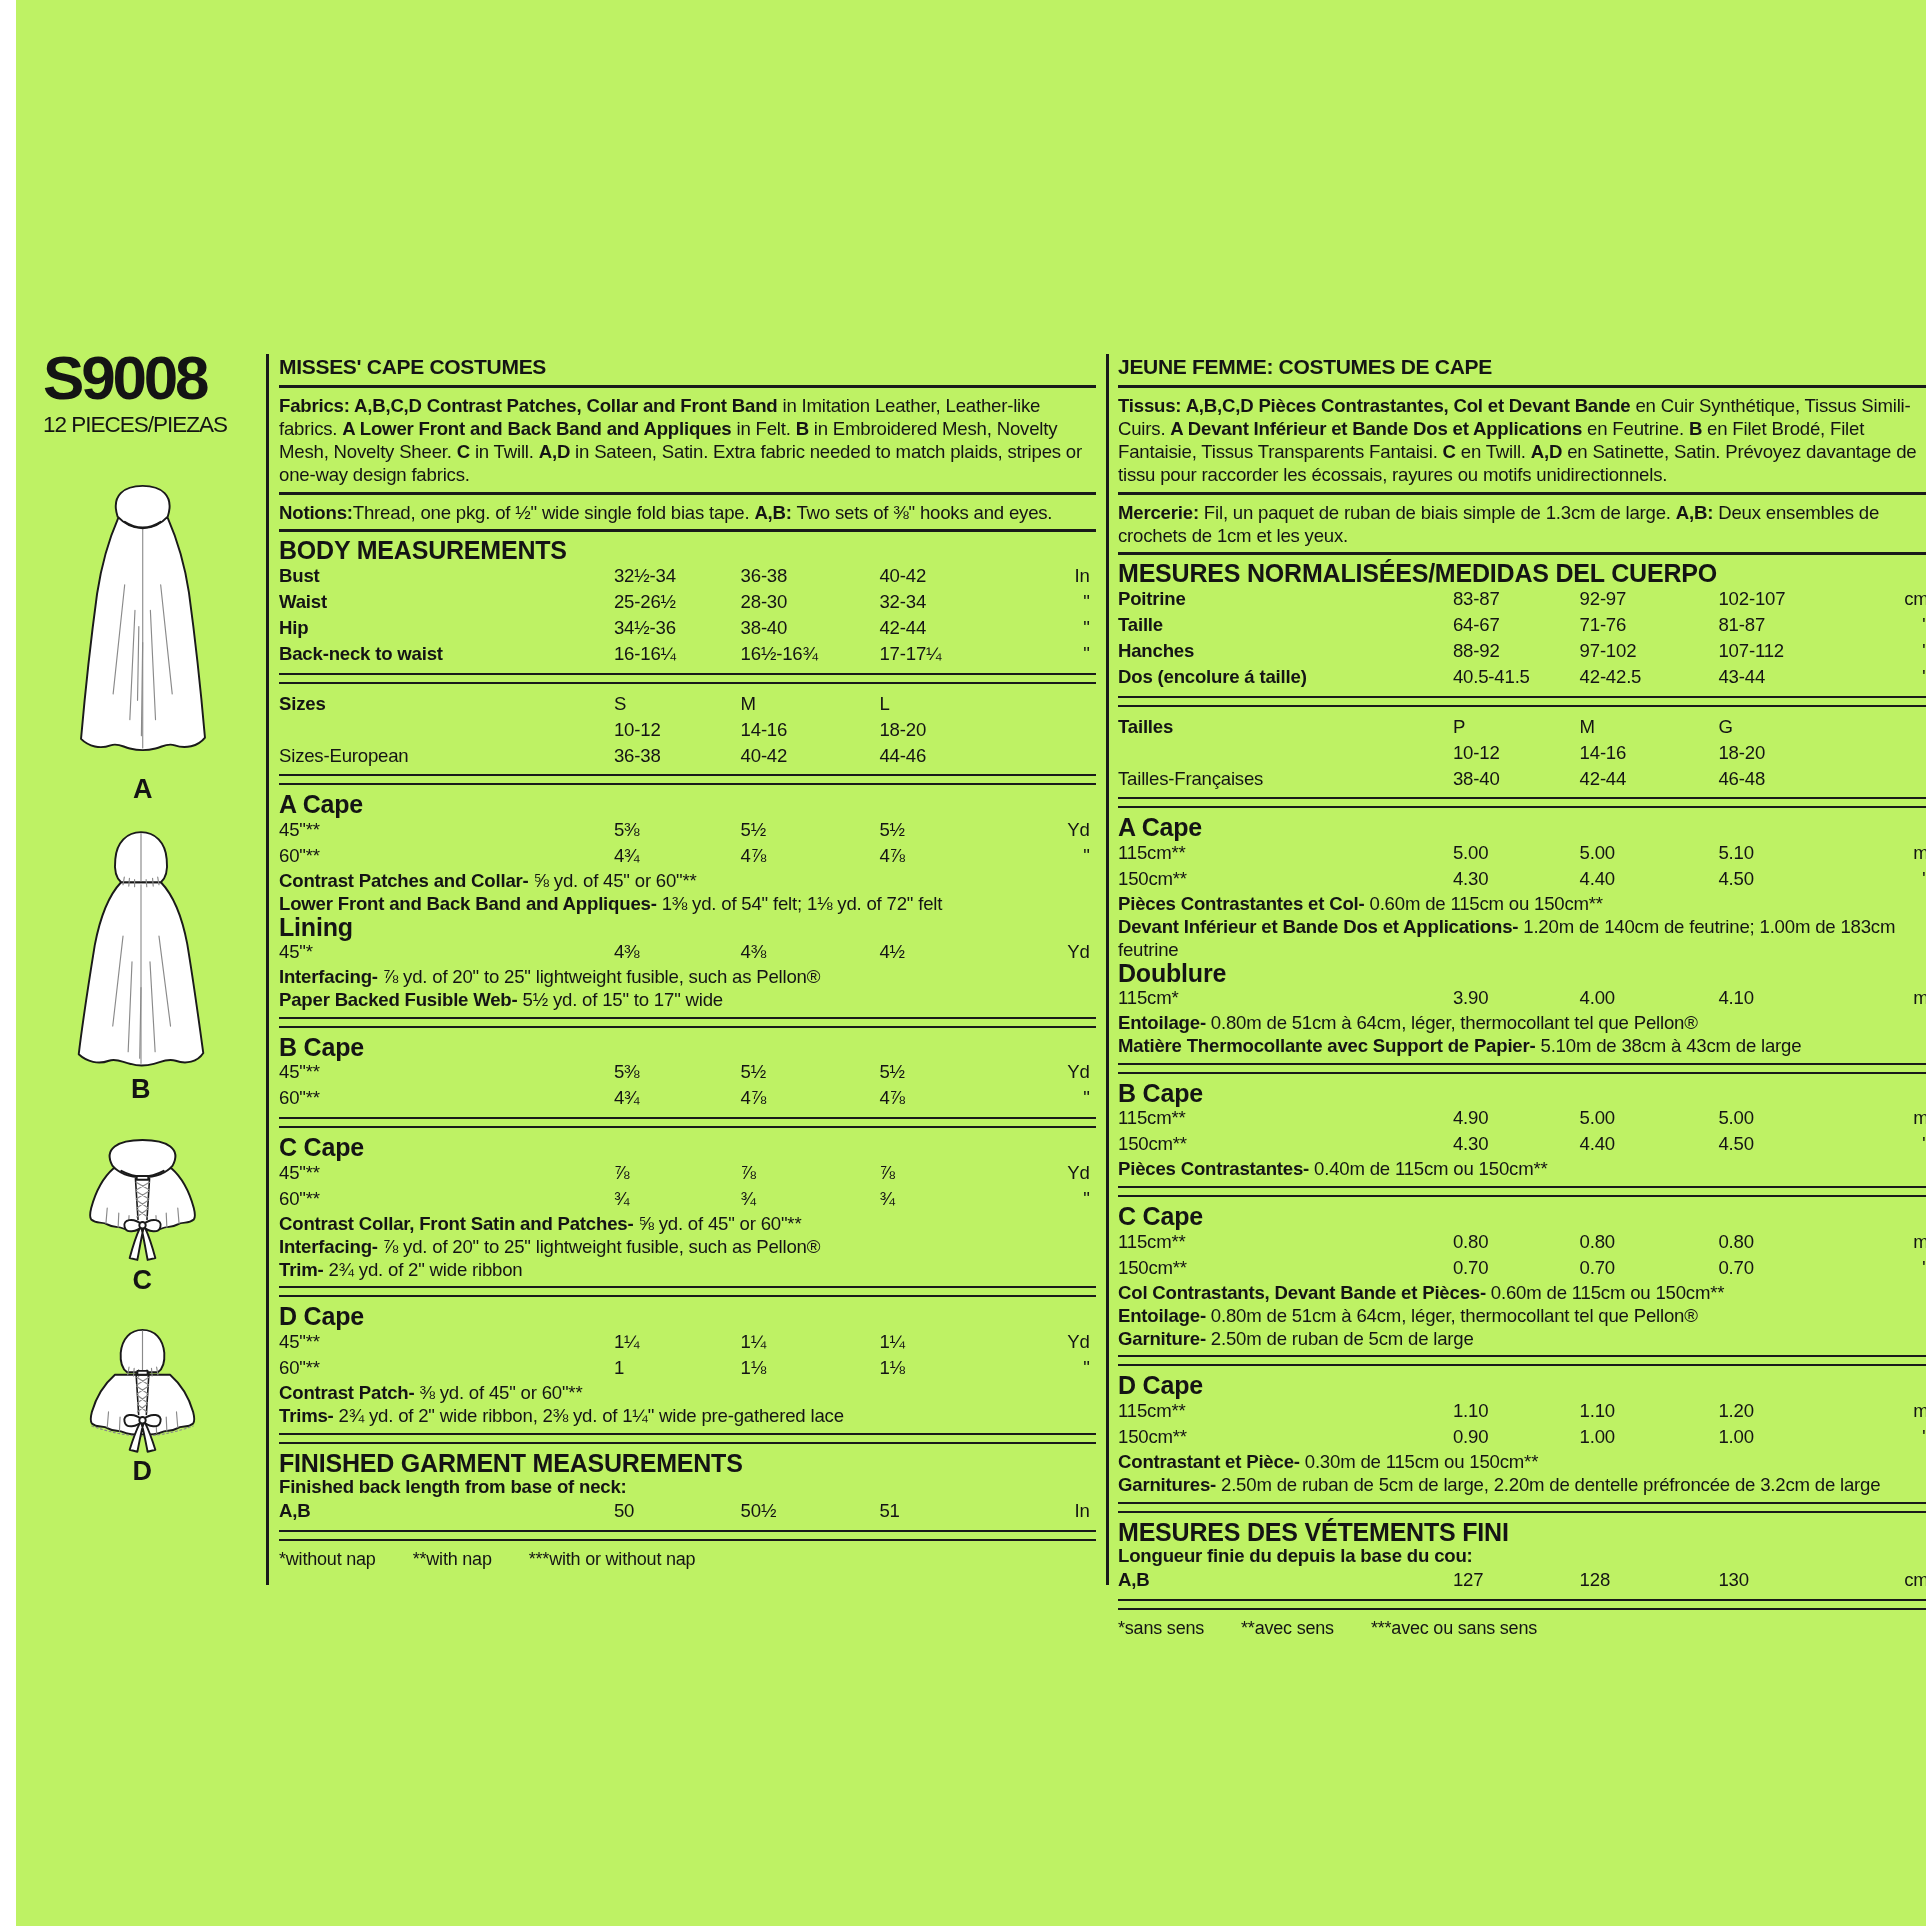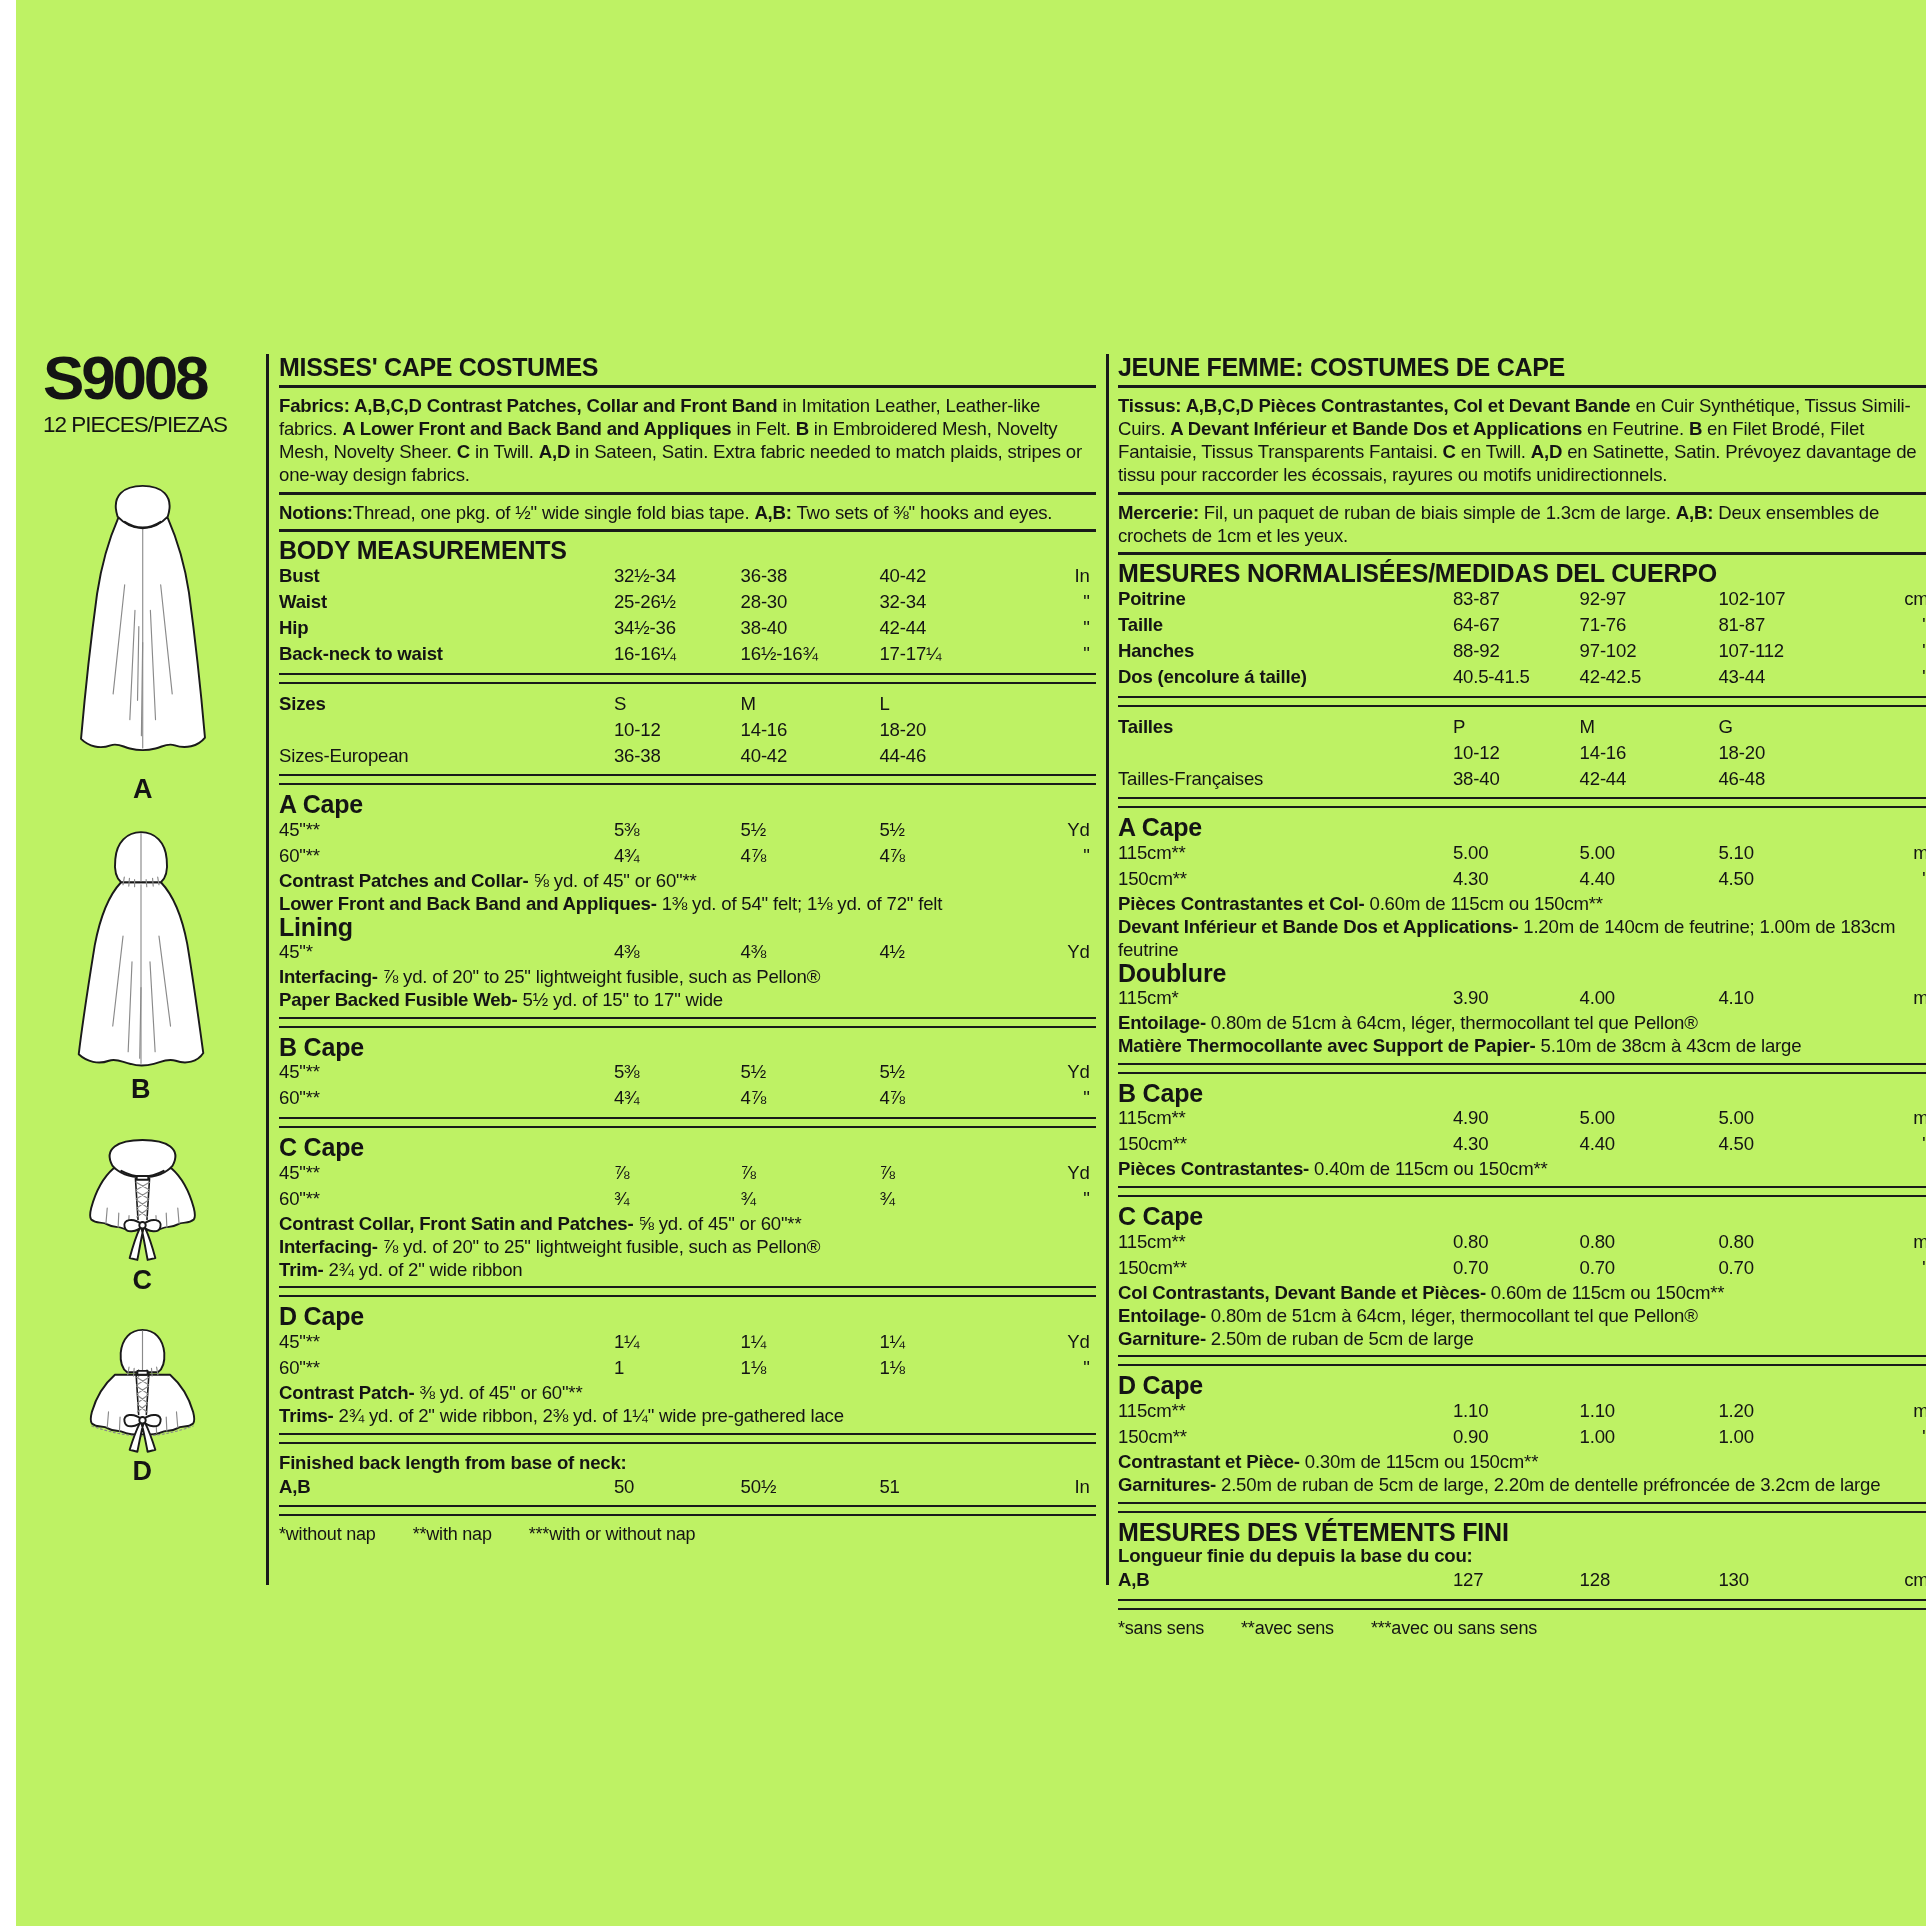--- a/index.html
+++ b/index.html
@@ -17,21 +17,21 @@
   .fig-b{left:58px;top:827px;width:134px;}
   .fig-c{left:72px;top:1136px;width:109px;}
   .fig-d{left:72px;top:1326px;width:109px;}
   
   .vr{position:absolute;top:354px;width:3.2px;height:1231px;background:#1a1a1a;}
   .vr1{left:250px;} .vr2{left:1090px;}
   
   .col{position:absolute;top:354px;font-size:18.6px;line-height:23px;letter-spacing:-0.2px;}
   .col-en{left:263px;width:817px;}
   .col-fr{left:1102px;width:817px;}
-  .col h2{font-size:25px;line-height:26px;margin:0 0 3.9px 0;font-weight:bold;letter-spacing:-0.3px;}
+  .col h2{font-size:21px;line-height:26px;margin:0 0 3.9px 0;font-weight:bold;letter-spacing:-0.3px;}
   .rule{border:0;border-top:3.2px solid #1a1a1a;margin:5.1px 0 6.4px 0;height:0;}
   .rule2{height:7px;border-top:2.6px solid #1a1a1a;border-bottom:2.6px solid #1a1a1a;margin:5.8px 0 7px 0;}
   .h{font-size:25px;line-height:24.4px;margin:0;font-weight:bold;}
   .para{margin:0;padding:0;}
   .para b{font-weight:bold;}
   .row{display:grid;grid-template-columns:41% 15.5% 17% 15% 1fr;line-height:26px;}
   .row .lbl{white-space:nowrap;}
   .row.bold-label .lbl{font-weight:bold;}
   .row .unit{text-align:right;padding-right:6.4px;}
   .foot{margin:3.9px 0 0 0;font-size:18px;}
@@ -242,20 +242,21 @@
         <div class="row">
           <span class="lbl">60"**</span>
           <span class="c1">1</span>
           <span class="c2">1⅛</span>
           <span class="c3">1⅛</span>
           <span class="unit">"</span>
         </div>
         <p class="para"><b>Contrast Patch-</b><span> ⅜ yd. of 45" or 60"**</span></p>
         <p class="para"><b>Trims-</b><span> 2¾ yd. of 2" wide ribbon, 2⅜ yd. of 1¼" wide pre-gathered lace</span></p>
         <div class="rule2"></div>
+        <h3 class="h">FINISHED GARMENT MEASUREMENTS</h3>
         <p class="para"><b>Finished back length from base of neck:</b></p>
         <div class="row bold-label">
           <span class="lbl">A,B</span>
           <span class="c1">50</span>
           <span class="c2">50½</span>
           <span class="c3">51</span>
           <span class="unit">In</span>
         </div>
         <div class="rule2"></div>
         <p class="foot"><span class="fitem">*without nap</span><span class="fitem">**with nap</span><span class="fitem">***with or without nap</span></p>

